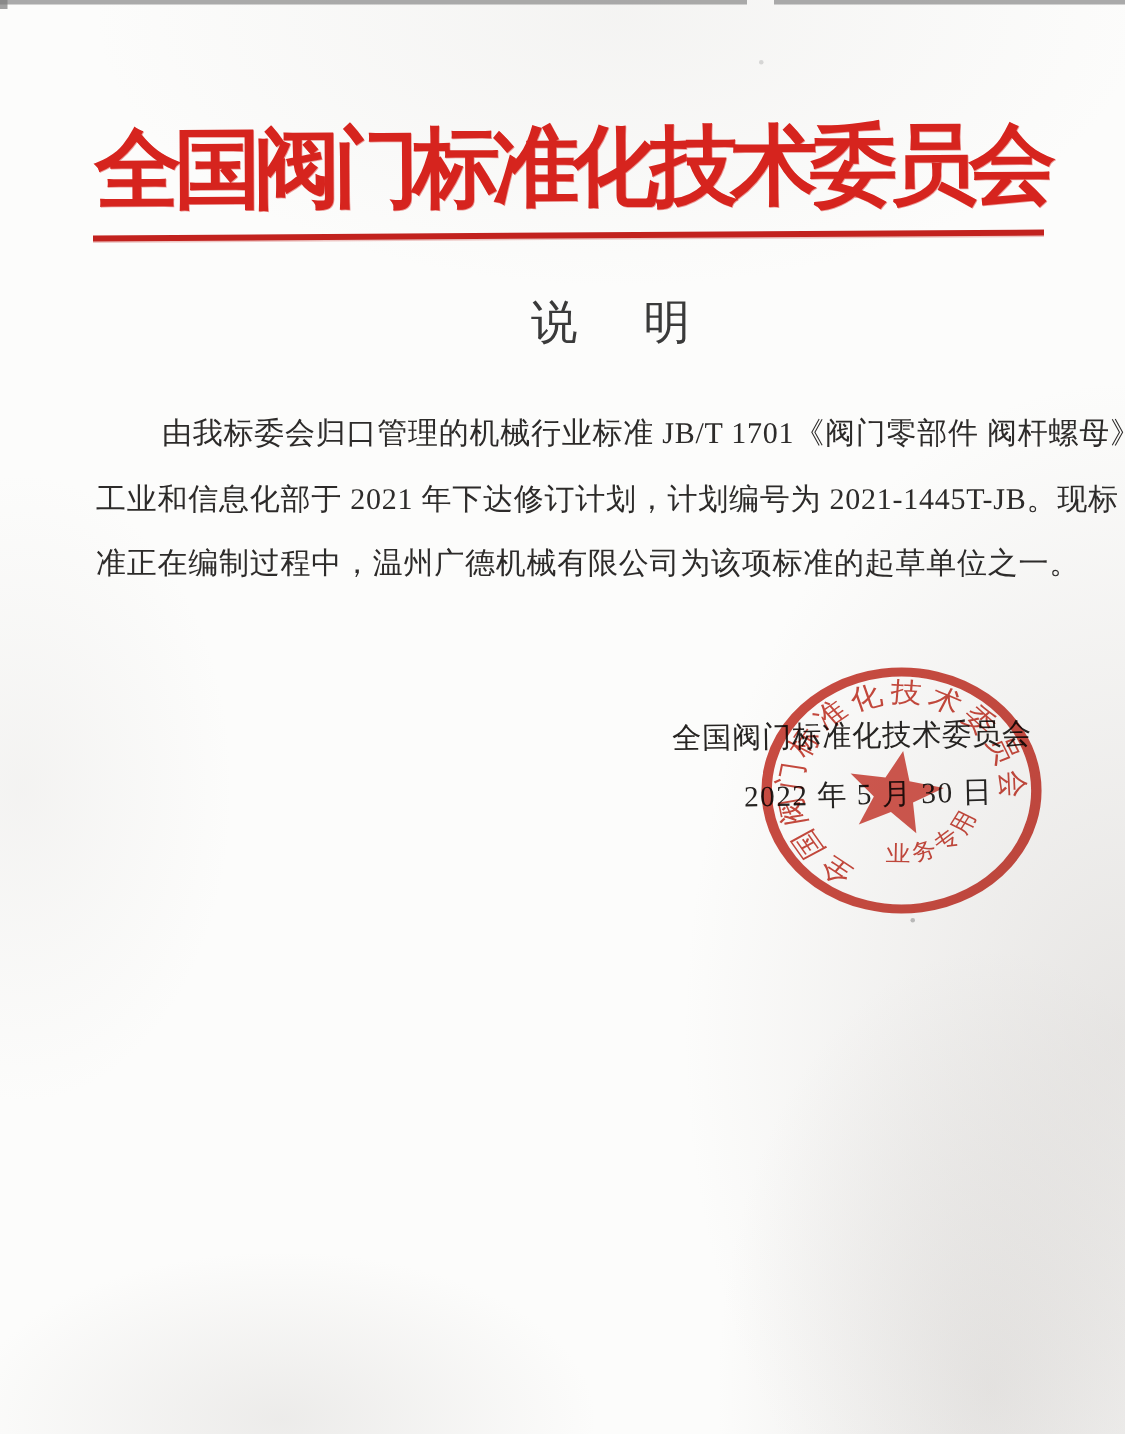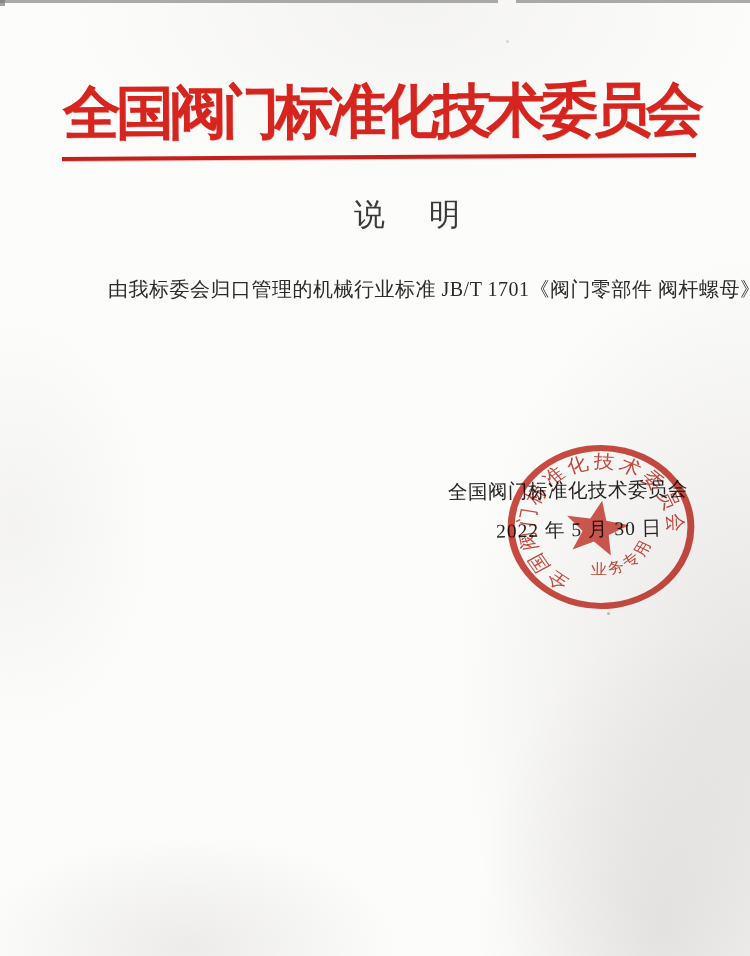--- a/index.html
+++ b/index.html
@@ -76,20 +76,22 @@
   <div class="speck" style="left:607px;top:612px;"></div>
   <div class="speck" style="left:506px;top:40px;opacity:.3;"></div>
 
   <div class="org-title">全国阀门标准化技术委员会</div>
   <div class="red-rule"></div>
 
   <div class="doc-title">说明</div>
 
   <div class="body-block">
     <div class="body-line indent">由我标委会归口管理的机械行业标准 JB/T 1701《阀门零部件 阀杆螺母》，</div>
+    <div class="body-line">工业和信息化部于 2021 年下达修订计划，计划编号为 2021-1445T-JB。现标</div>
+    <div class="body-line">准正在编制过程中，温州广德机械有限公司为该项标准的起草单位之一。</div>
   </div>
 
   <div class="sig-org">全国阀门标准化技术委员会</div>
   <div class="sig-date">2022 年 5 月 30 日</div>
 
   <svg class="seal" viewBox="-118 -107 236 214" xmlns="http://www.w3.org/2000/svg">
     <g transform="scale(1.07,0.94) rotate(-30)">
       <circle r="84" fill="none" stroke="#c43227" stroke-width="6.5" opacity="0.95"></circle>
       <path id="sealArc" d="M -51.6 36.2 A 63 63 0 1 1 51.6 36.2" fill="none"></path>
       <path id="sealBottomArc" d="M -35.4 35.4 A 50 50 0 0 0 35.4 35.4" fill="none"></path>

